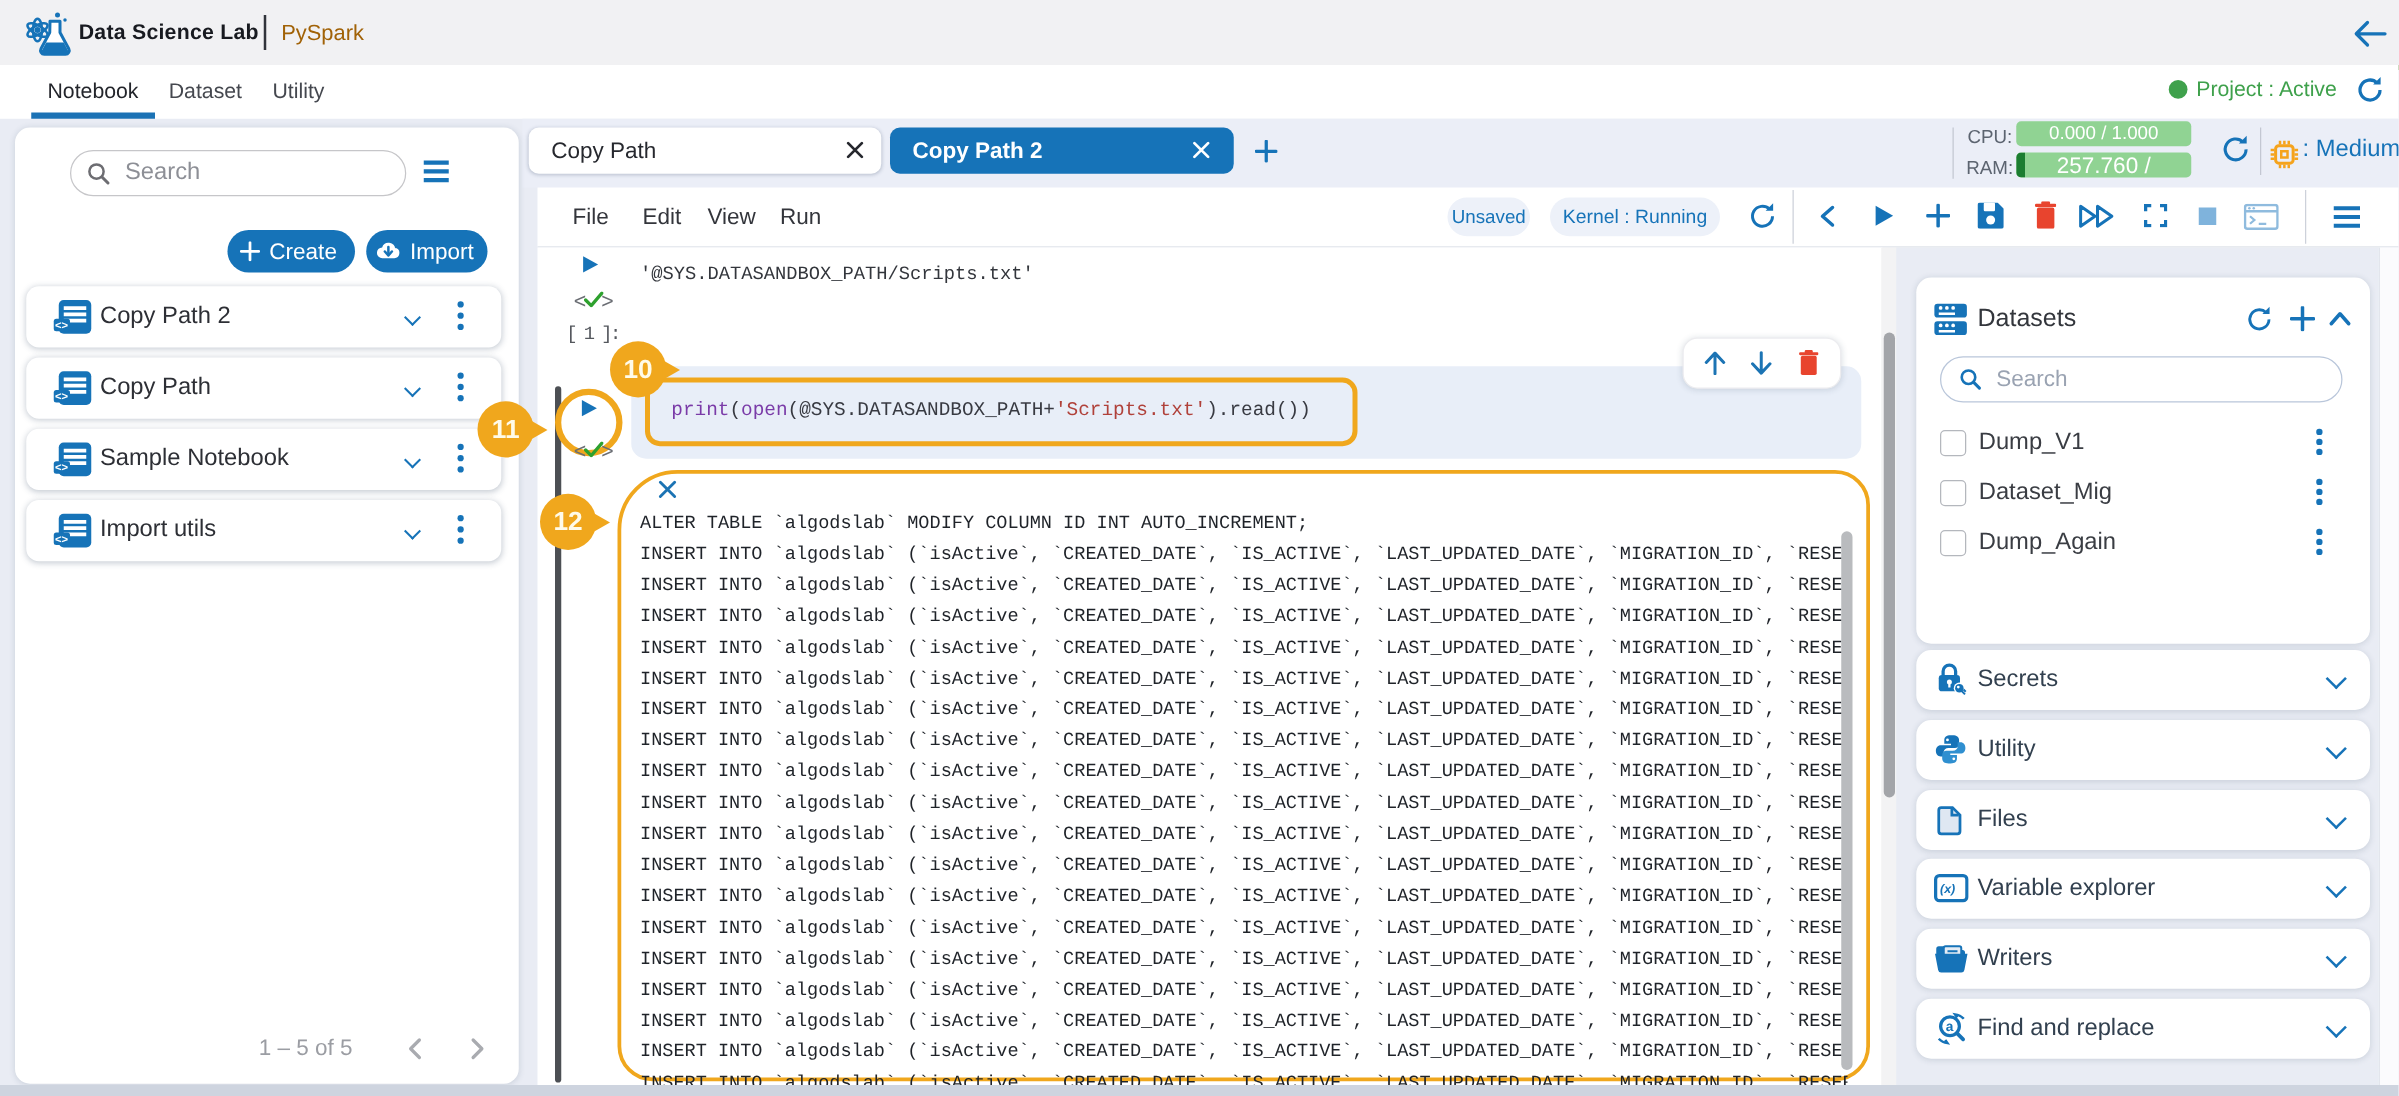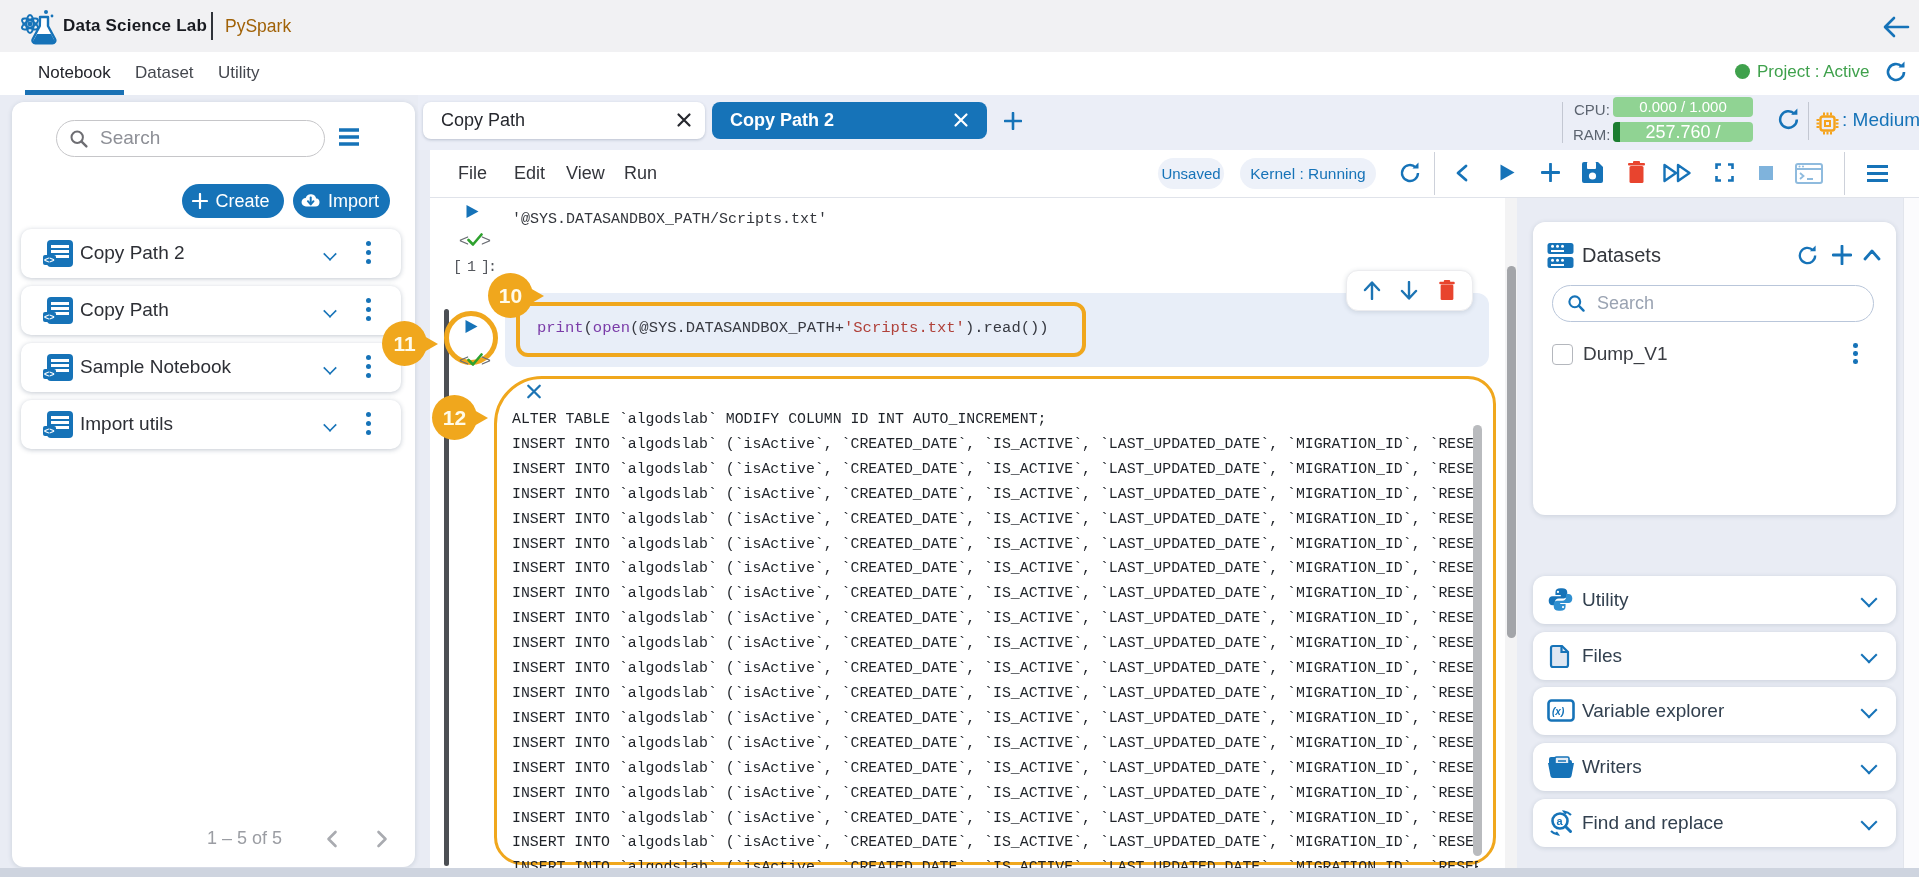--- a/index.html
+++ b/index.html
@@ -312,20 +312,44 @@
           <circle cx="8.2" cy="8.2" r="5.7" fill="none" stroke="#1673b8" stroke-width="2.2"></circle>
           <path d="M12.6 12.6 L17.4 17.4" stroke="#1673b8" stroke-width="2.6" stroke-linecap="round"></path>
         </svg>
         <div class="abs" style="left:44px;top:7px;font-size:18px;color:#9aa3b2;">Search</div>
       </div>
       <div class="abs dsrow" style="top:120px;">
           <span class="cb"></span>
           <span class="dslabel">Dump_V1</span>
           <span class="kebab2"></span>
         </div>
+      <div class="abs dsrow" style="top:160px;">
+          <span class="cb"></span>
+          <span class="dslabel">Dataset_Mig</span>
+          <span class="kebab2"></span>
+        </div>
+      <div class="abs dsrow" style="top:200px;">
+          <span class="cb"></span>
+          <span class="dslabel">Dump_Again</span>
+          <span class="kebab2"></span>
+        </div>
+    </div>
+    <div class="abs card sect" style="top:298px;">
+      <svg class="abs icoS" width="27" height="27" viewBox="0 0 27 27">
+        <rect x="4" y="10" width="17" height="13" rx="2.5" fill="#1673b8"></rect>
+        <path d="M7.5 10 V7 a5 5 0 0 1 10 0 v3" fill="none" stroke="#1673b8" stroke-width="2.6"></path>
+        <circle cx="12.5" cy="15.5" r="2" fill="#fff"></circle>
+          <rect x="11.6" y="16" width="1.8" height="4" fill="#fff"></rect>
+        <circle cx="20.5" cy="20.5" r="4.5" fill="#fff"></circle>
+          <circle cx="20.5" cy="20.5" r="3.4" fill="#1673b8"></circle>
+          <circle cx="19.6" cy="19.6" r="1.1" fill="#fff"></circle>
+        <path d="M22 22.5 l3 3 M23.8 21.6 l1.8 1.8" stroke="#1673b8" stroke-width="1.6"></path>
+      </svg>
+      <span class="slabel">Secrets</span>
+        <span class="chevD"></span>
     </div>
     <div class="abs card sect" style="top:354px;">
       <svg class="abs icoS" width="27" height="27" viewBox="0 0 48 48">
         <path d="M24 4 c-6 0 -9 2.5 -9 7 v5 h9.5 v2 H10 c-4.5 0 -7 3.5 -7 8 s2.5 8 7 8 h4 v-5.5 c0 -4 3 -6.5 7 -6.5 h9 c3.5 0 6 -2.5 6 -6 v-5 c0 -4.5 -3.5 -7 -9 -7 z m-4.5 4.5 a2 2 0 1 1 0 4 a2 2 0 0 1 0 -4 z" fill="#1673b8"></path>
         <path d="M24 44 c6 0 9 -2.5 9 -7 v-5 h-9.5 v-2 H38 c4.5 0 7 -3.5 7 -8 s-2.5 -8 -7 -8 h-4 v5.5 c0 4 -3 6.5 -7 6.5 h-9 c-3.5 0 -6 2.5 -6 6 v5 c0 4.5 3.5 7 9 7 z m4.5 -4.5 a2 2 0 1 1 0 -4 a2 2 0 0 1 0 4 z" fill="#2f8fd0"></path>
       </svg>
       <span class="slabel">Utility</span>
         <span class="chevD"></span>
     </div>
     <div class="abs card sect" style="top:410px;">

